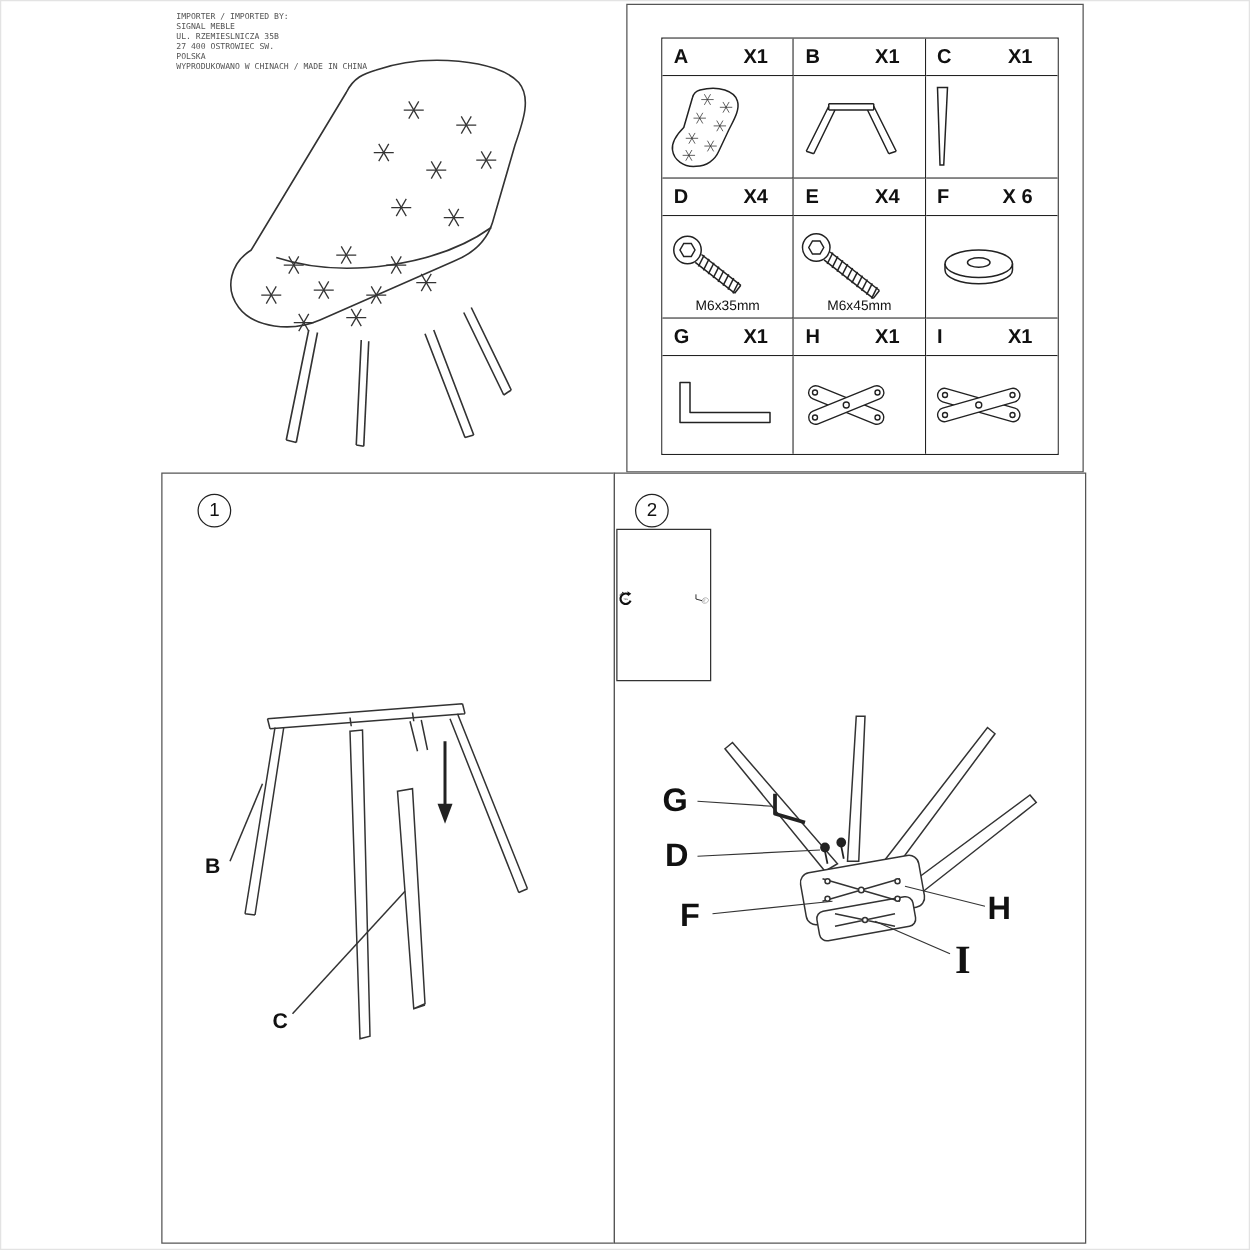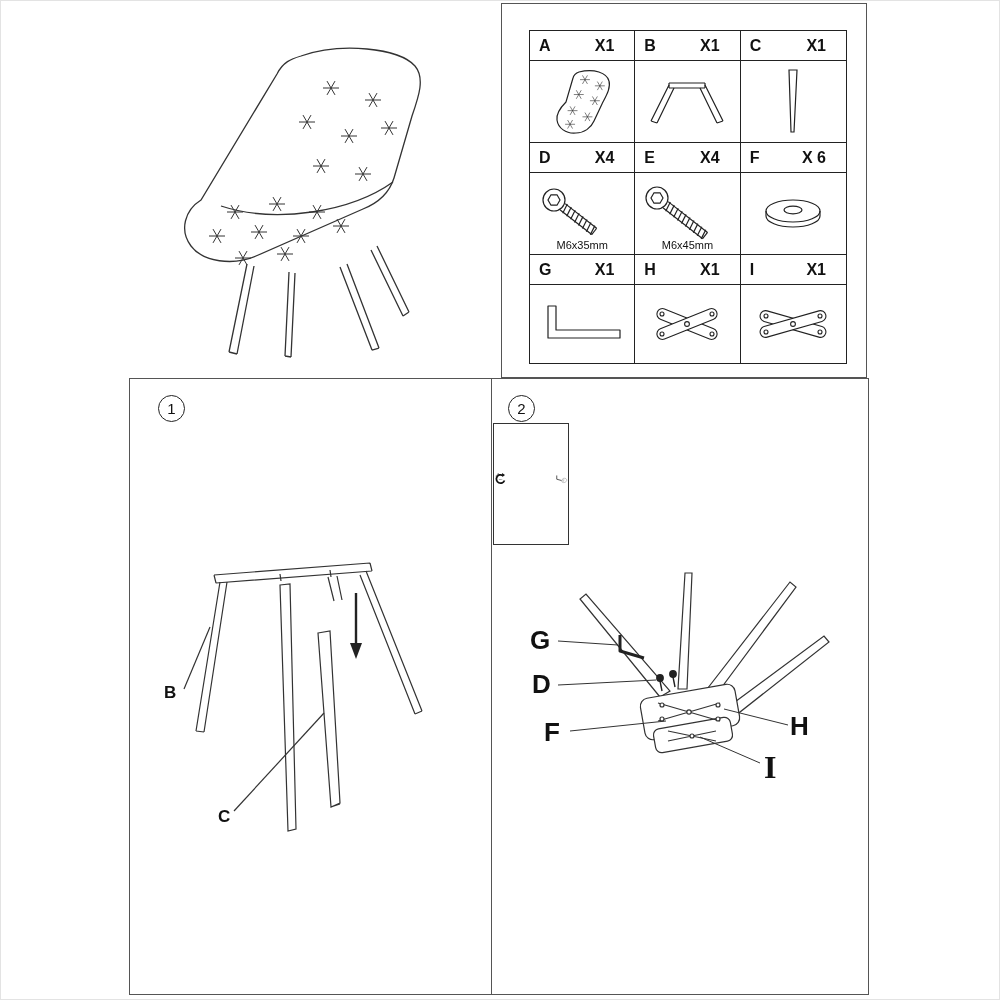--- a/index.html
+++ b/index.html
@@ -12,21 +12,21 @@
   #box-step2{left:490px;top:377px;width:378px;height:617px;}
 
   .importer{position:absolute;left:140px;top:8px;color:#555;
             font-family:"DejaVu Sans Mono",monospace;font-size:6.5px;line-height:8px;}
 
   .parts-table{position:absolute;left:27px;top:26px;width:318px;height:334px;
                border:1.5px solid #222;box-sizing:border-box;display:grid;
                grid-template-columns:repeat(3,1fr);
                grid-template-rows:30px 82px 30px 82px 30px 1fr;background:#fff;}
   .pcell{border-right:1px solid #222;border-bottom:1px solid #222;display:flex;
-         align-items:center;justify-content:center;position:relative;background:#fff;box-sizing:border-box;}
+         align-items:center;position:relative;background:#fff;box-sizing:border-box;}
   .pcell:nth-child(3n){border-right:none;}
   .pcell:nth-child(n+16){border-bottom:none;}
   .pcell.head{justify-content:space-between;padding:0 20px 0 9px;font-weight:700;font-size:16px;}
   .size-label{position:absolute;bottom:3px;left:0;right:0;text-align:center;
               font-size:11px;font-weight:400;color:#111;}
 
   .step-circle{position:absolute;width:25px;height:25px;border:1.5px solid #222;border-radius:50%;
                display:flex;align-items:center;justify-content:center;font-size:15px;background:#fff;z-index:3;}
   .dlabel{position:absolute;font-weight:700;z-index:3;}
   .lbl-s1{font-size:17px;}
@@ -37,20 +37,28 @@
            box-sizing:border-box;display:flex;flex-direction:row;align-items:center;
            justify-content:space-between;padding:5px 0 15px 0;background:#fff;z-index:2;gap:48px;}
   svg{display:block;}
   .fill-diagram{position:absolute;left:0;top:0;}
 </style>
 </head>
 <body>
 
 <div class="page">
 
+  <div class="importer">
+    <div>IMPORTER / IMPORTED BY:</div>
+    <div>SIGNAL MEBLE</div>
+    <div>UL. RZEMIESLNICZA 35B</div>
+    <div>27 400 OSTROWIEC SW.</div>
+    <div>POLSKA</div>
+    <div>WYPRODUKOWANO W CHINACH / MADE IN CHINA</div>
+  </div>
 
   <svg width="340" height="345" viewBox="0 0 340 345" style="position:absolute;left:150px;top:25px;">
     <defs>
       <g id="star" stroke="#333" stroke-width="1" fill="none">
         <line x1="-8" y1="0" x2="8" y2="0"></line>
         <line x1="-4" y1="-6.9" x2="4" y2="6.9"></line>
         <line x1="-4" y1="6.9" x2="4" y2="-6.9"></line>
       </g>
     </defs>
     <g stroke="#333" stroke-width="1.3" fill="none">

